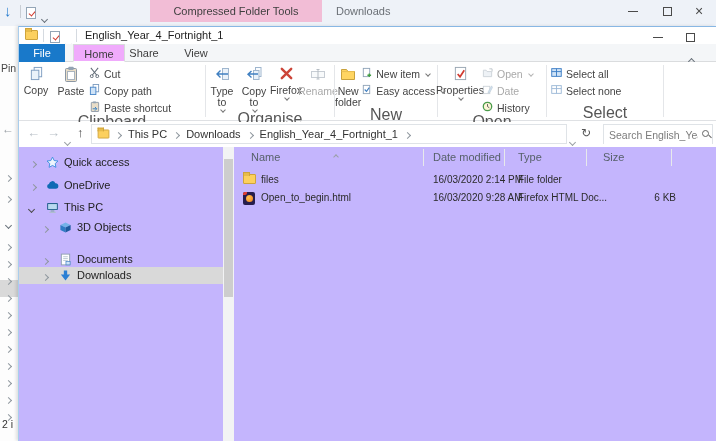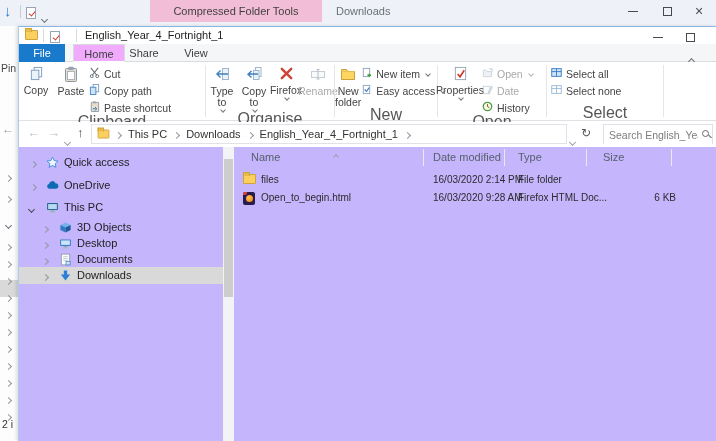--- a/index.html
+++ b/index.html
@@ -422,30 +422,20 @@
       </div>
       <div class="side-item" style="top:72px">
         <span class="sichev" style="left:24px"><span class="crt"></span></span>
         <span class="siicon" style="left:40px"><svg viewBox="0 0 14 14" width="13" height="13">
               <path d="M7 1.5 12.5 4.2 7 6.9 1.5 4.2z" fill="#74b2e8"></path>
               <path d="M1.5 4.2 7 6.9 v5.6 L1.5 9.8z" fill="#2f7cc4"></path>
               <path d="M12.5 4.2 7 6.9 v5.6 l5.5-2.7z" fill="#1d5a9e"></path>
             </svg></span>
         <span class="silabel" style="left:58px">3D Objects</span>
       </div>
-      <div class="side-item" style="top:88px">
-        <span class="sichev" style="left:24px"><span class="crt"></span></span>
-        <span class="siicon" style="left:40px"><svg viewBox="0 0 14 14" width="13" height="13">
-              <rect x="1.2" y="2.6" width="11.6" height="7" rx="0.8" fill="#3a80c8"></rect>
-              <rect x="2.3" y="3.7" width="9.4" height="4.8" fill="#cde4f7"></rect>
-              <rect x="5" y="9.8" width="4" height="1.6" fill="#8fa6b8"></rect>
-              <rect x="3.6" y="11.4" width="6.8" height="1.2" fill="#aebecb"></rect>
-            </svg></span>
-        <span class="silabel" style="left:58px">Desktop</span>
-      </div>
       <div class="side-item" style="top:104px">
         <span class="sichev" style="left:24px"><span class="crt"></span></span>
         <span class="siicon" style="left:40px"><svg viewBox="0 0 14 14" width="13" height="13">
               <rect x="2.5" y="1.2" width="9" height="11.6" fill="#fff" stroke="#8fa0b0"></rect>
               <path d="M4.5 4 h5 M4.5 6 h5 M4.5 8 h5" stroke="#b9c6d2"></path>
               <rect x="7.5" y="9.2" width="4.5" height="3.6" fill="#cfe3f7" stroke="#4a86c8" stroke-width="0.8"></rect>
             </svg></span>
         <span class="silabel" style="left:58px">Documents</span>
       </div>
       <div class="side-item sel" style="top:120px">

